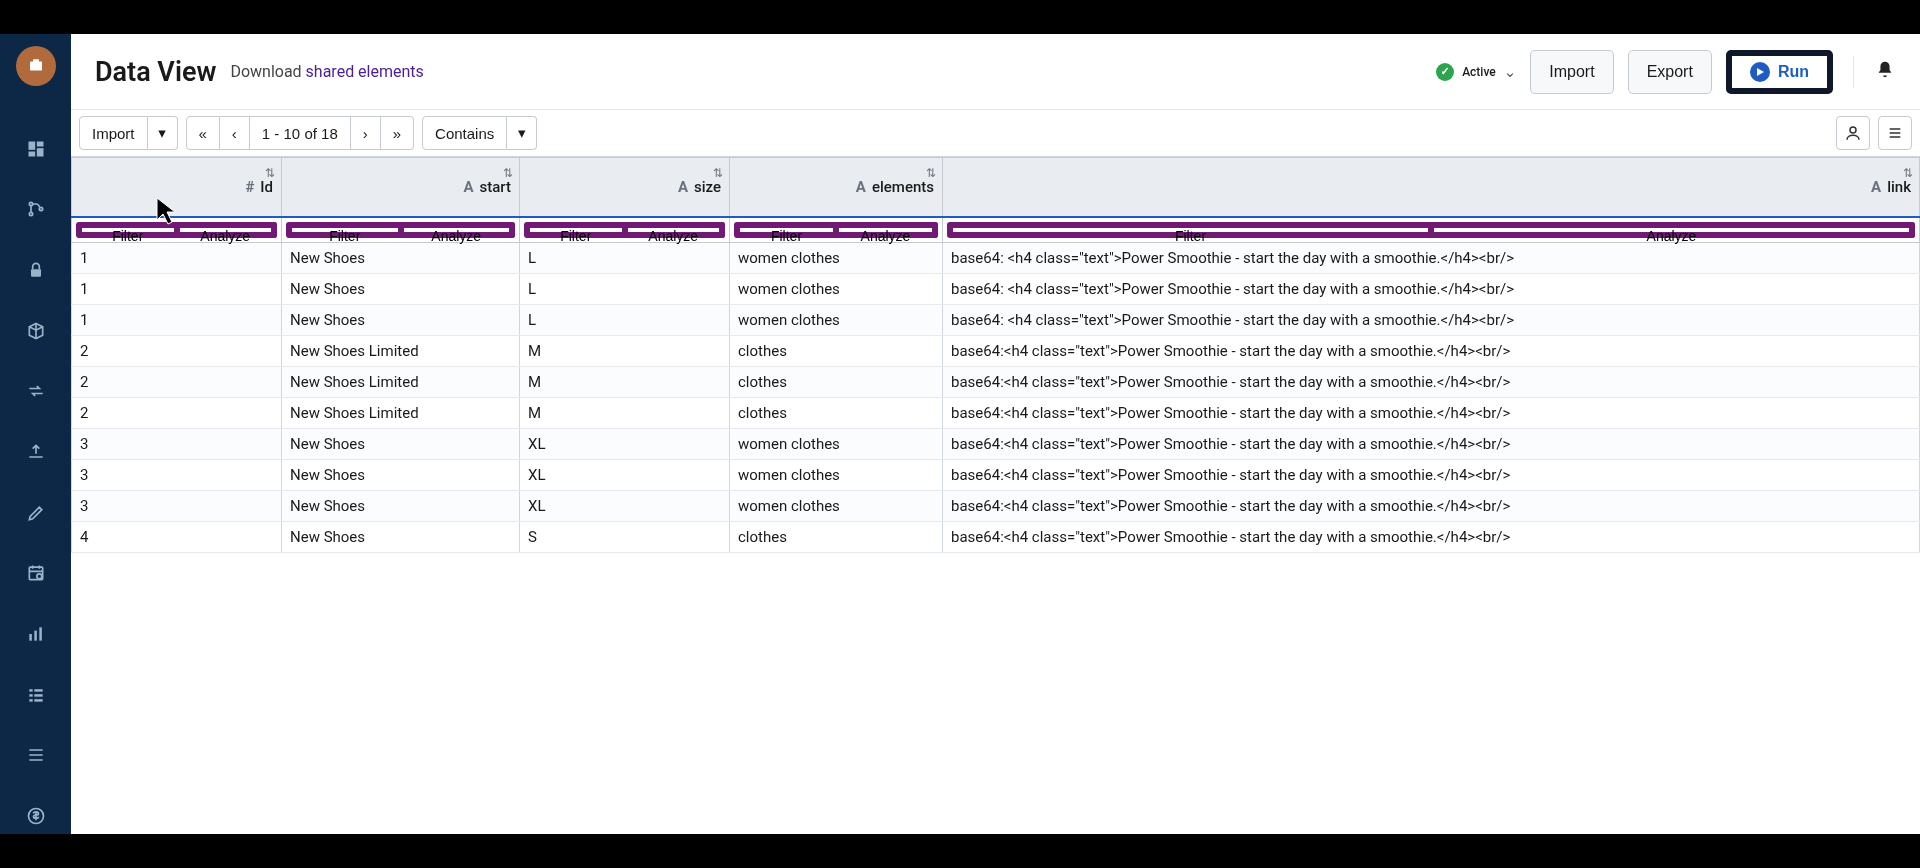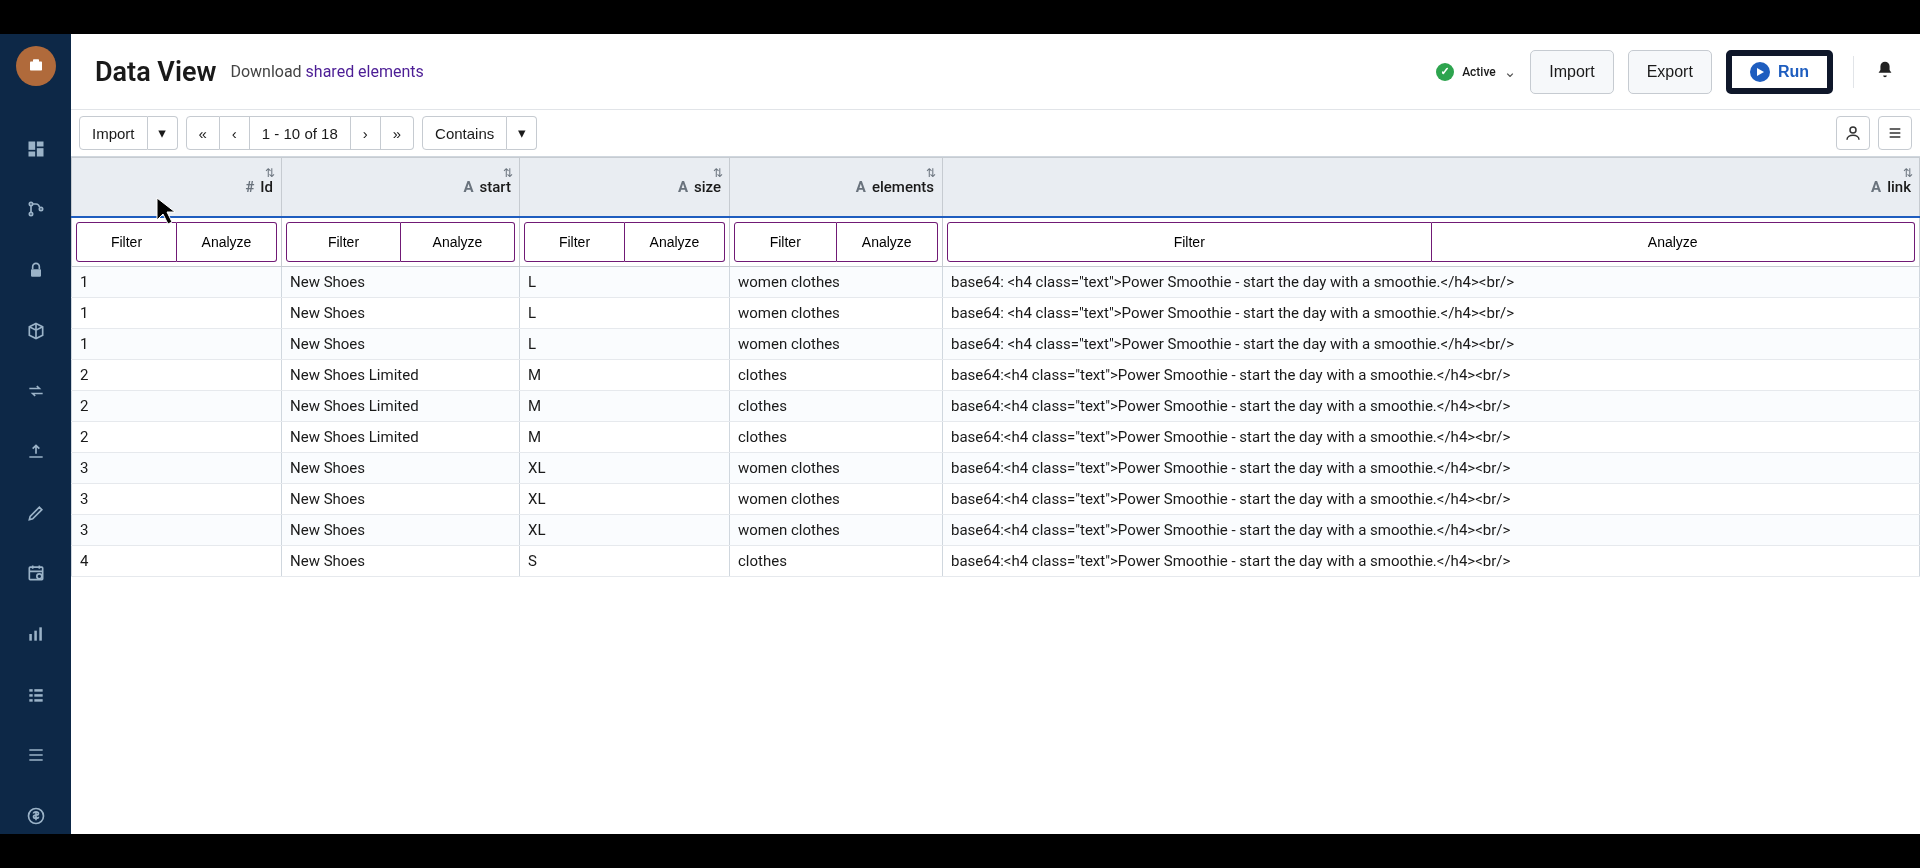--- a/index.html
+++ b/index.html
@@ -156,22 +156,22 @@
 th.col-head .type-icon { color:#6a737d; margin-right:6px; font-weight:700; }
 th.col-head .sort { position:absolute; right:6px; top:8px; color:#6a737d; font-size:12px; }
 tr.filter-row td {
   border: 1px solid #c6cbd1;
   padding: 4px;
   background:#fff;
 }
 .filter-group { display:flex; }
 .filter-group button {
   flex:1;
-  height: 40px;
-  border: 1px solid #701a75;
+  height: 16px;
+  border: 6px solid #701a75;
   background:#fff;
   font-size: 14px;
   cursor:pointer;
 }
 .filter-group button:first-child { border-top-left-radius:3px; border-bottom-left-radius:3px; }
 .filter-group button:last-child { border-top-right-radius:3px; border-bottom-right-radius:3px; border-left:none; }
 tr.data-row td {
   border-left: 1px solid #d0d7de;
   border-right: 1px solid #d0d7de;
   border-bottom: 1px solid #e6e9ed;

